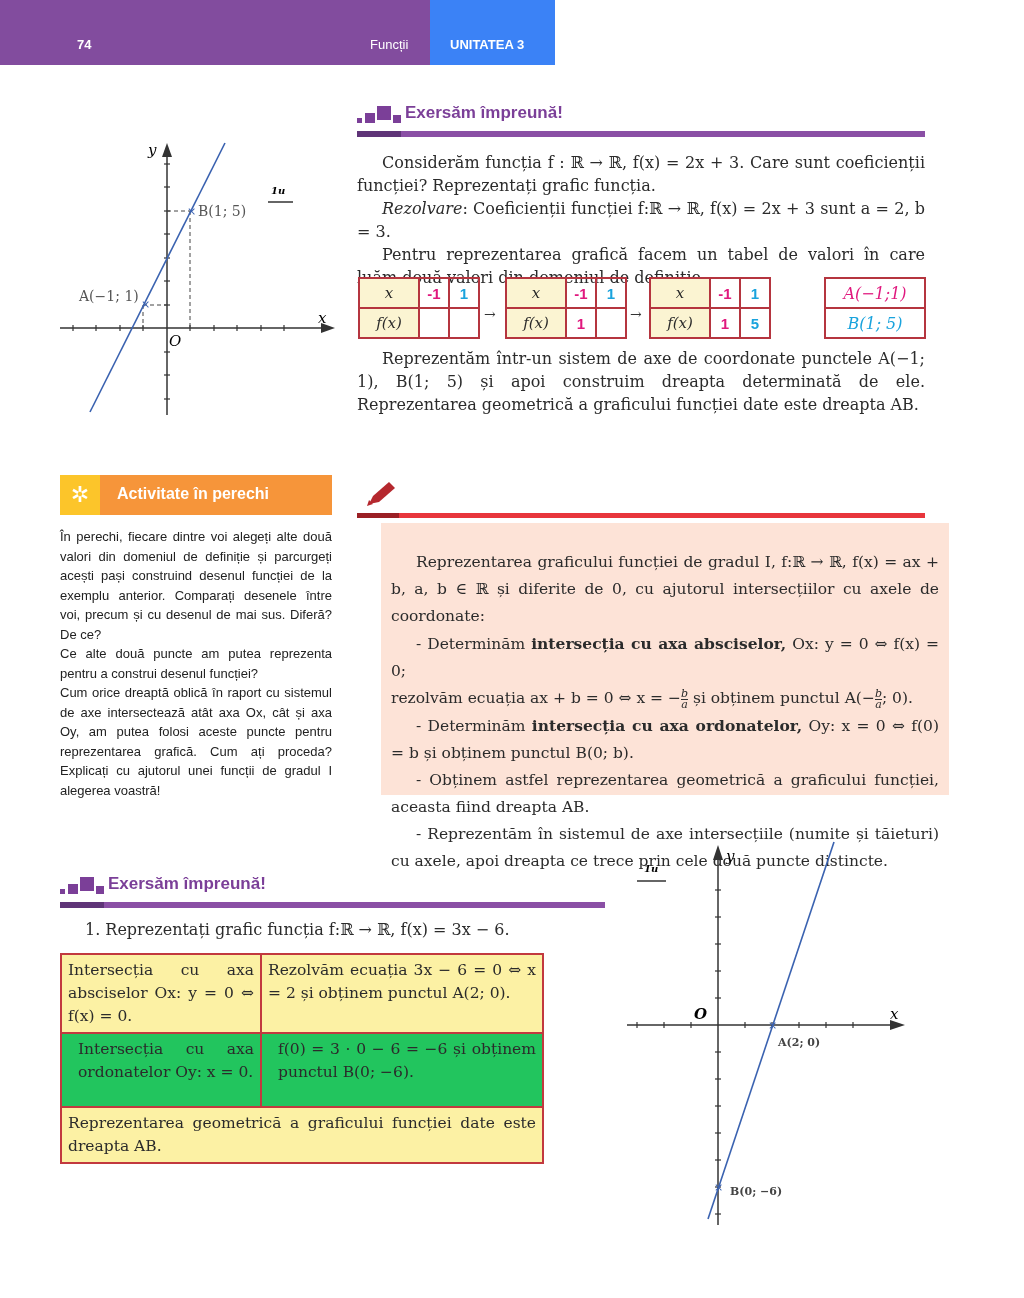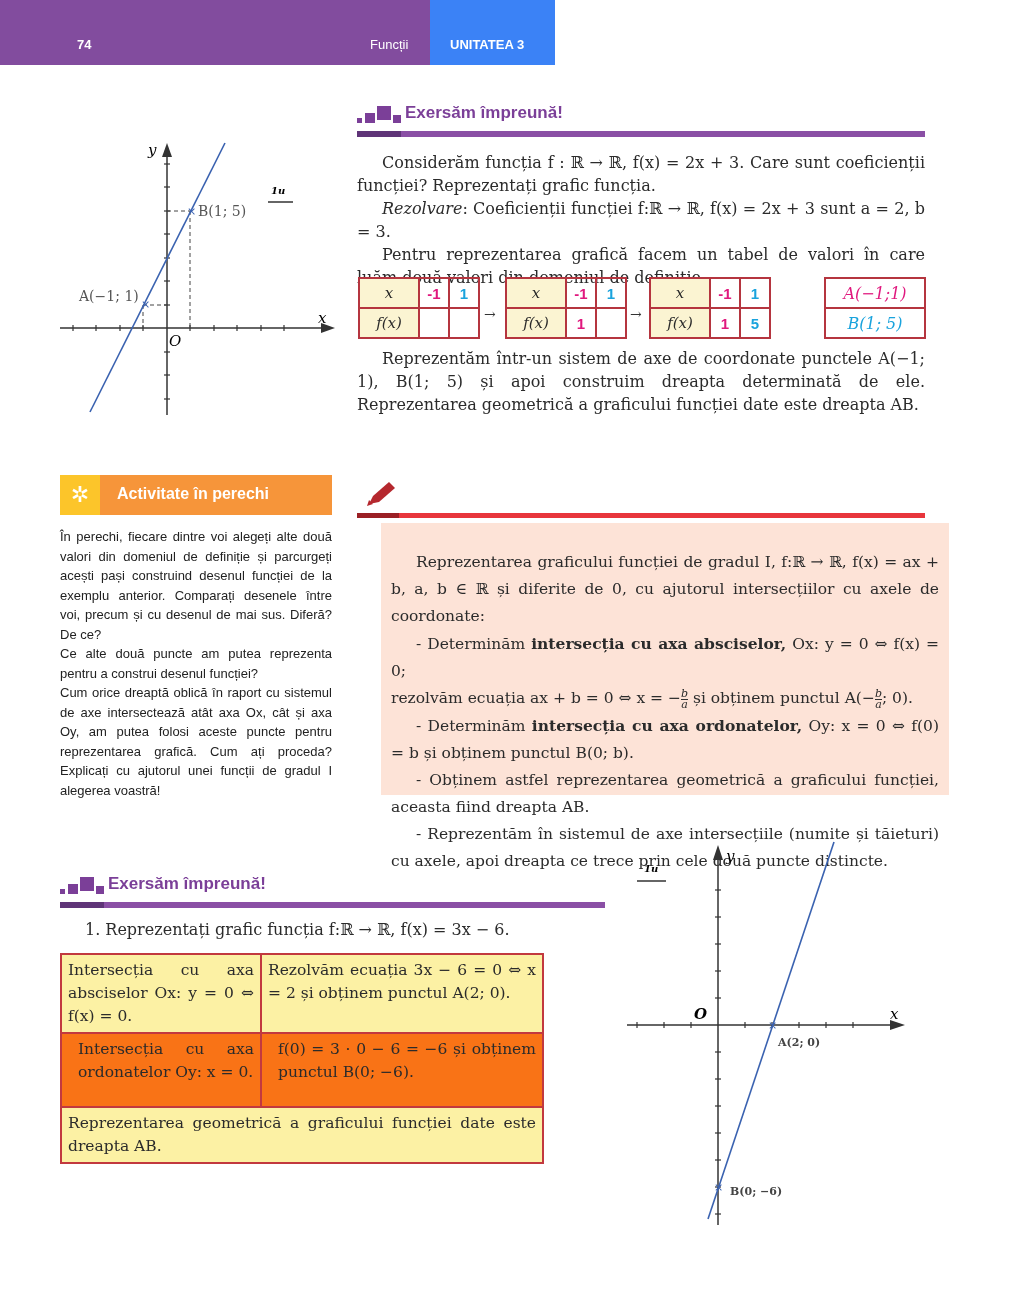--- a/index.html
+++ b/index.html
@@ -52,21 +52,21 @@
   .ret-body { position: absolute; left: 357px; top: 523px; width: 568px; height: 272px; background: #fde3d7; padding: 26px 10px 0 10px; font-size: 15.5px; line-height: 27px; text-align: justify; margin-left: 24px; }
   .ret-body p { text-indent: 25px; }
   .ret-body p.noind { text-indent: 0; }
   .frac { display: inline-block; vertical-align: middle; text-align: center; font-size: 11px; line-height: 10px; font-style: italic; }
   .frac span { display: block; }
   .frac span:first-child { border-bottom: 1px solid #333; }
 
   
   .extab { position: absolute; left: 60px; top: 953px; width: 484px; border-collapse: collapse; font-size: 15.5px; line-height: 23px; background: #fcf1a4; }
   .extab td { border: 2px solid #c2393f; padding: 4px 6px; vertical-align: top; text-align: justify; }
-  .extab tr.r2 td { background: #f97316; padding-left: 16px; }
+  .extab tr.r2 td { background: #22c55e; padding-left: 16px; }
   .extab td.c1 { width: 200px; }
 
   svg text { font-family: "DejaVu Serif", serif; }
 </style>
 </head>
 <body>
 
 <div class="topbar">
   <span class="pageno">74</span>
   <span class="chapter">Funcții</span>

